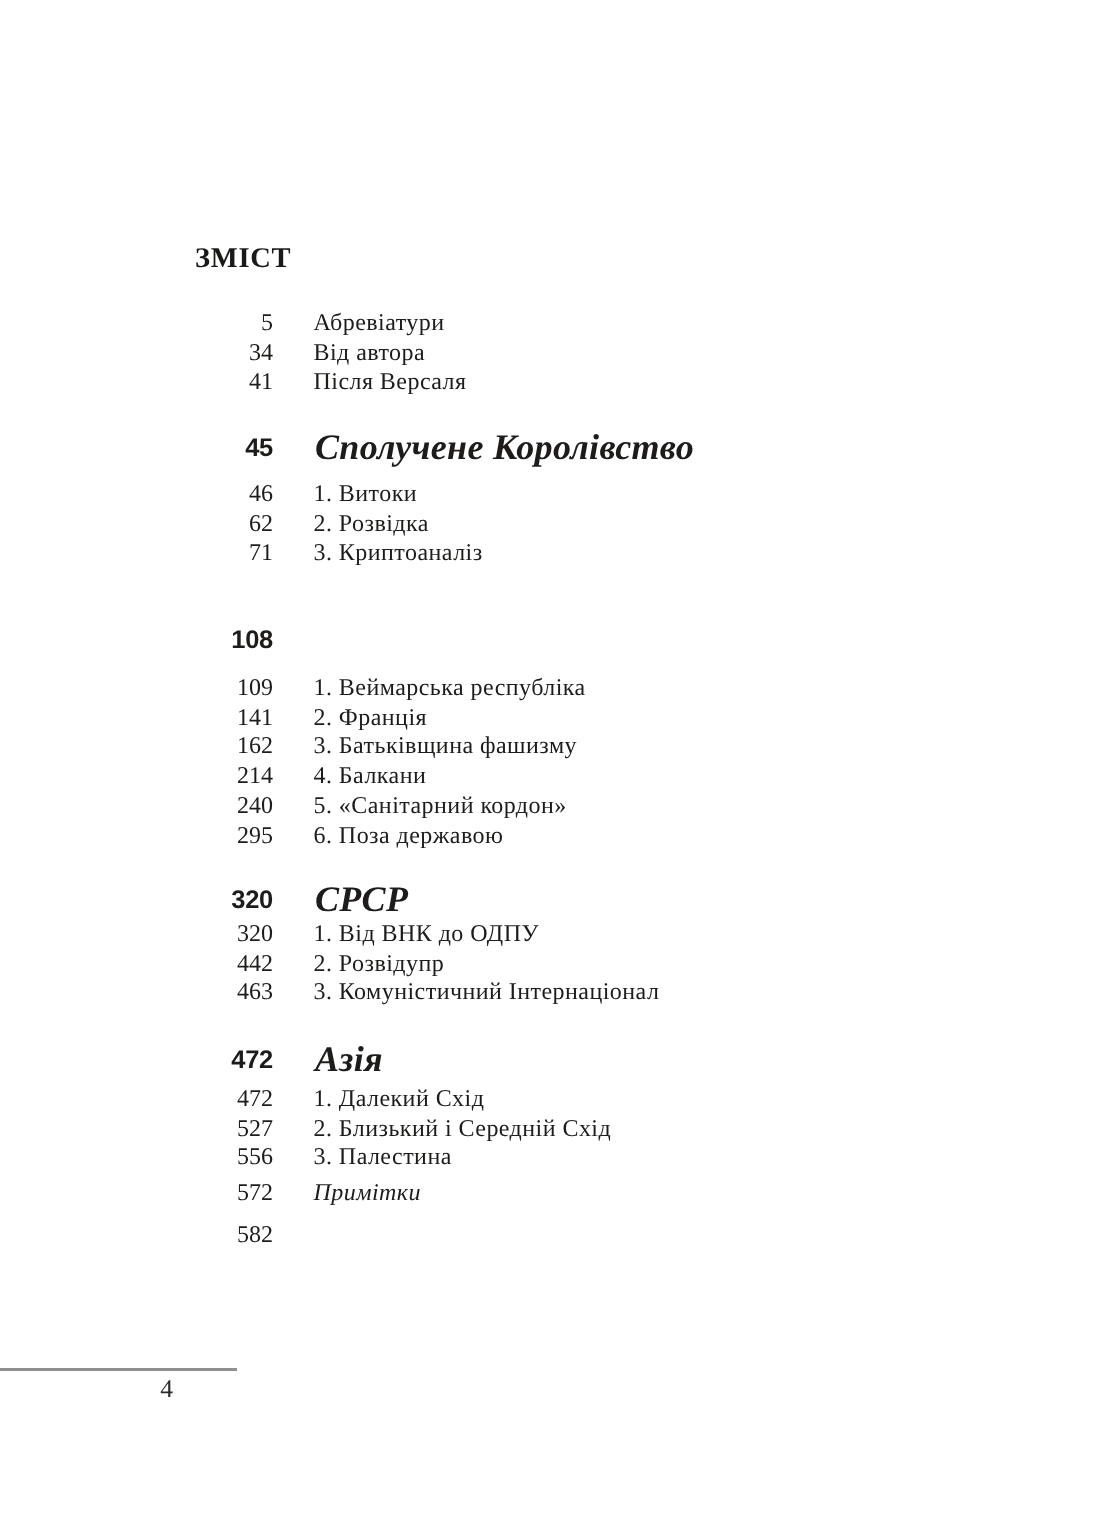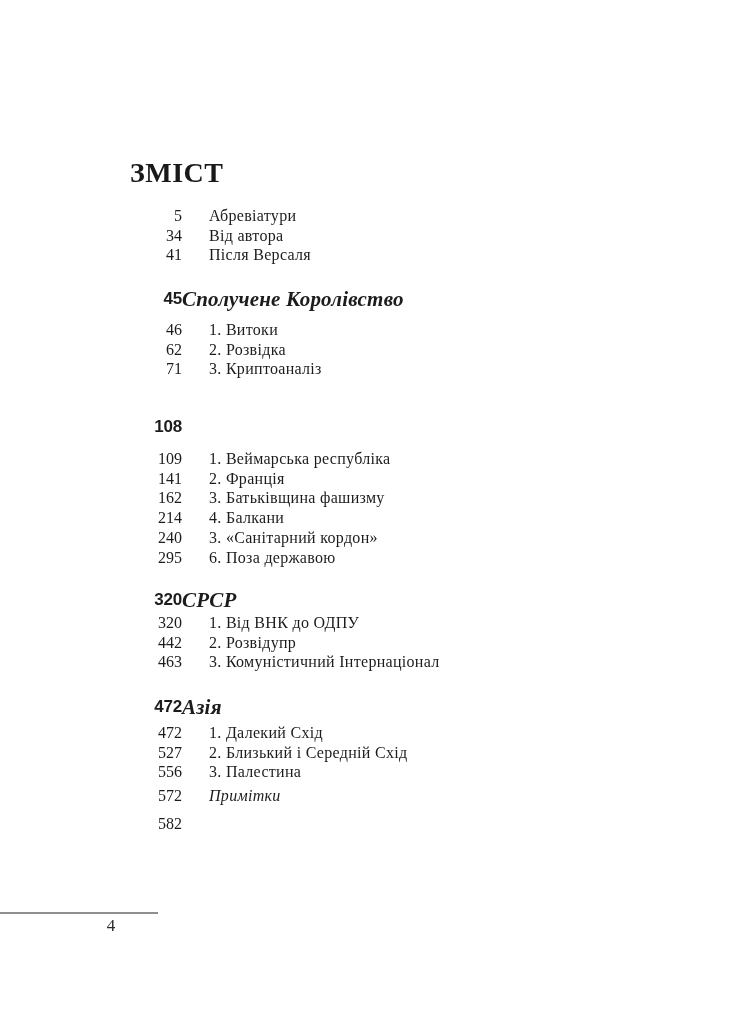--- a/index.html
+++ b/index.html
@@ -14,21 +14,21 @@
     width:737px;
     height:1024px;
     background:#ffffff;
     overflow:hidden;
   }
   .title{
     position:absolute;
     left:130px;
     top:158px;
     margin:0;
-    font-size:28px;
+    font-size:19px;
     font-weight:700;
     line-height:30px;
     letter-spacing:0.5px;
     color:#1a1917;
   }
   .group{
     position:absolute;
     left:130px;
     width:540px;
   }
@@ -55,21 +55,22 @@
     align-items:flex-end;
     line-height:24px;
   }
   .heading .num{
     font-family:"Liberation Sans","DejaVu Sans",sans-serif;
     font-weight:700;
     font-size:17px;
     letter-spacing:-0.2px;
   }
   .heading .hlabel{
-    font-size:21px;
+    margin-left:28px;
+    font-size:24px;
     font-weight:700;
     font-style:italic;
     letter-spacing:0.2px;
   }
   .italic{ font-style:italic; }
   .author{
     font-style:italic;
     margin-left:5px;
   }
   .footer-rule{
@@ -147,21 +148,21 @@
     <div class="row">
       <span class="num">162</span>
       <span class="label">3. Батьківщина фашизму</span>
     </div>
     <div class="row">
       <span class="num">214</span>
       <span class="label">4. Балкани</span>
     </div>
     <div class="row">
       <span class="num">240</span>
-      <span class="label">3. «Санітарний кордон»</span>
+      <span class="label">5. «Санітарний кордон»</span>
     </div>
     <div class="row">
       <span class="num">295</span>
       <span class="label">6. Поза державою</span>
     </div>
   </div>
 
   <div class="heading" style="top:588px">
     <span class="num">320</span>
     <span class="hlabel">СРСР</span>

